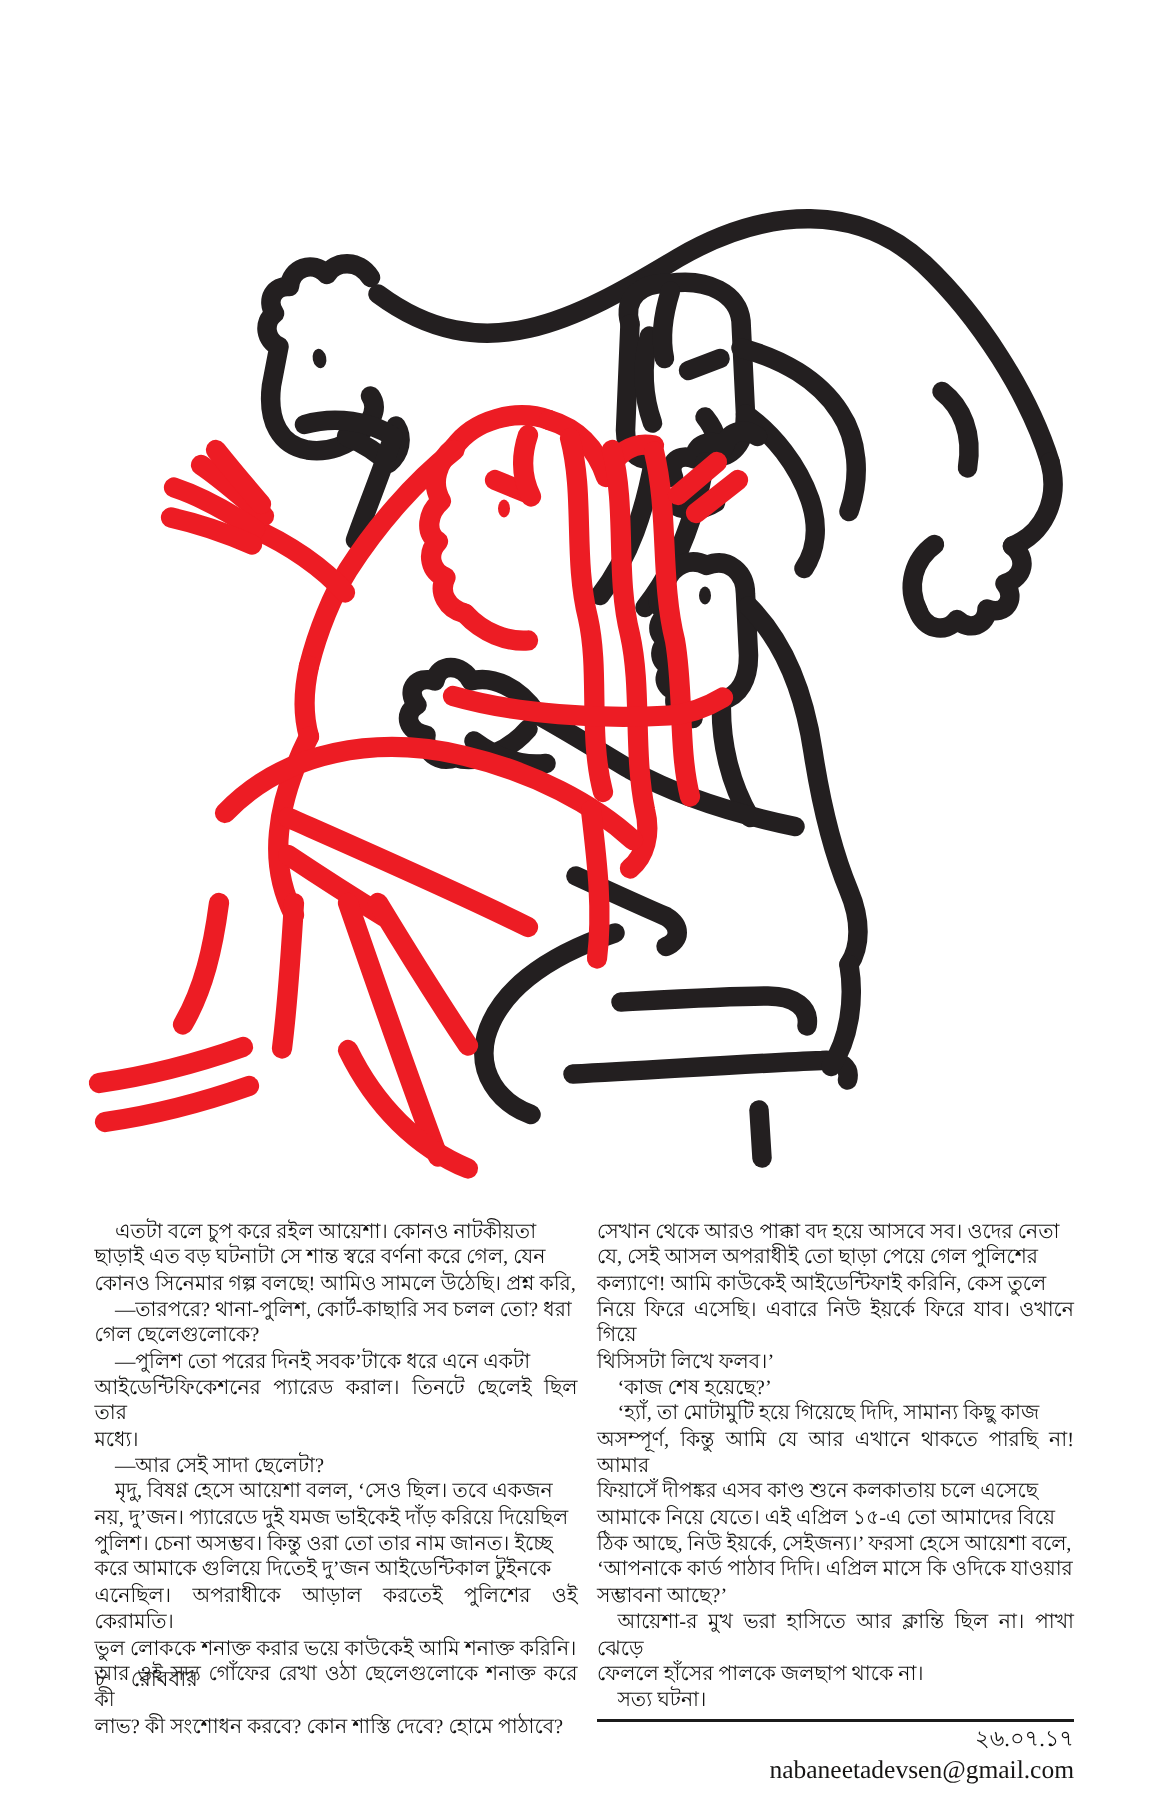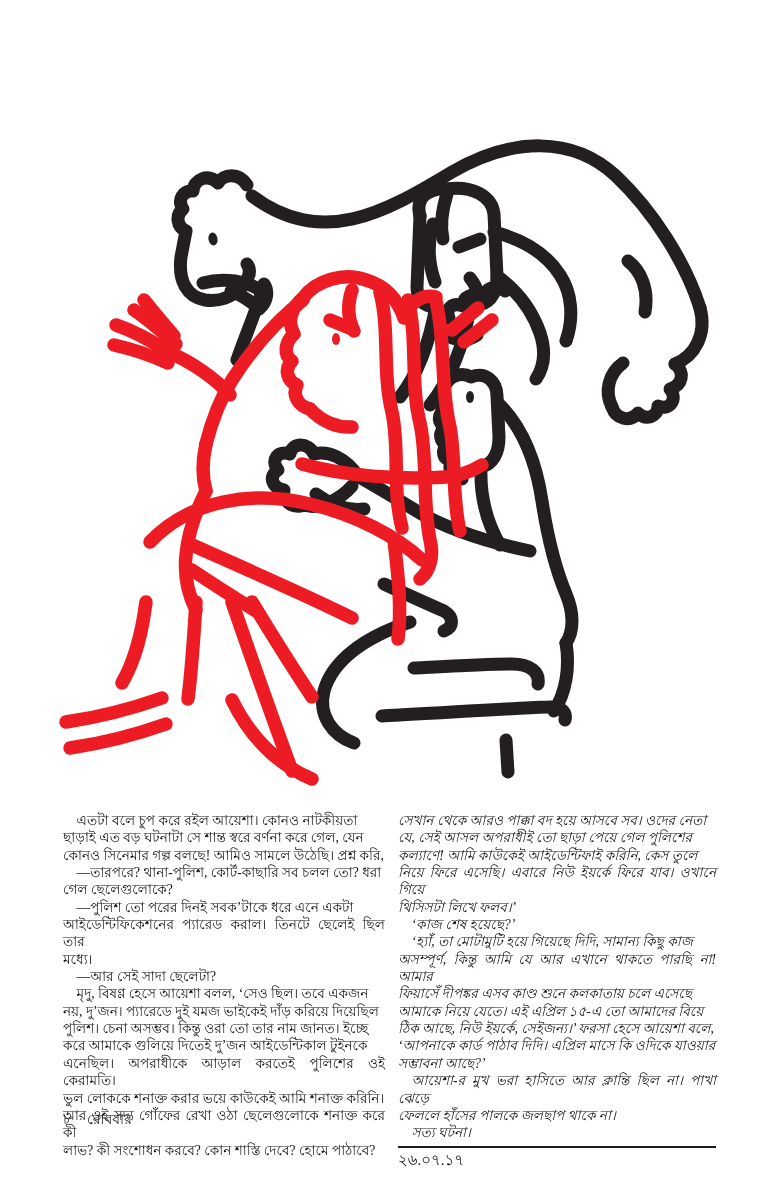--- a/index.html
+++ b/index.html
@@ -6,23 +6,23 @@
   .page{position:relative;width:770px;height:1197px;background:#ffffff;overflow:hidden;
         font-family:"Liberation Serif","DejaVu Serif",serif;color:#151413;border-radius:12px;}
   .art{position:absolute;left:0;top:0;width:770px;height:810px;}
   .art path{fill:none;stroke-linecap:round;stroke-linejoin:round;}
   .ink path{stroke:#231f20;stroke-width:13;}
   .red path{stroke:#ed1c24;stroke-width:13.5;}
   .columns{position:absolute;left:63px;top:812px;width:653px;display:flex;gap:13px;}
   .col{width:322px;font-size:13.6px;line-height:17.35px;white-space:pre-line;
        text-align:justify;letter-spacing:0;}
   .colwrap{width:318px;}
-  .colwrap .col{width:318px;font-style:italic;}
+  .colwrap .col{width:318px;}
   .rule{border-top:2px solid #1b1b1b;margin-top:4px;}
-  .sign-date{font-size:15px;line-height:19px;margin-top:3px;}
+  .sign-date{text-align:right;font-size:15px;line-height:19px;margin-top:3px;}
   .sign-email{text-align:right;font-size:17px;line-height:20px;}
   .footer{position:absolute;left:63px;top:1108px;font-size:14px;}
   .footer .brand{margin-left:15px;}
 </style>
 </head>
 <body>
 
 <div class="page">
 
   <svg class="art" viewBox="0 0 770 810" aria-hidden="true">
@@ -137,20 +137,21 @@
 ফিয়াসেঁ দীপঙ্কর এসব কাণ্ড শুনে কলকাতায় চলে এসেছে
 আমাকে নিয়ে যেতে। এই এপ্রিল ১৫-এ তো আমাদের বিয়ে
 ঠিক আছে, নিউ ইয়র্কে, সেইজন্য।’ ফরসা হেসে আয়েশা বলে,
 ‘আপনাকে কার্ড পাঠাব দিদি। এপ্রিল মাসে কি ওদিকে যাওয়ার
 সম্ভাবনা আছে?’
  আয়েশা-র মুখ ভরা হাসিতে আর ক্লান্তি ছিল না। পাখা ঝেড়ে
 ফেললে হাঁসের পালকে জলছাপ থাকে না।
  সত্য ঘটনা।</div>
       <div class="rule"></div>
       <div class="sign-date">২৬.০৭.১৭</div>
+      <div class="sign-email">nabaneetadevsen@gmail.com</div>
     </div>
   </div>
 
   <div class="footer">
     <span>৮</span><span class="brand">রোববার</span>
   </div>
 
 </div>
 
 </body></html>

